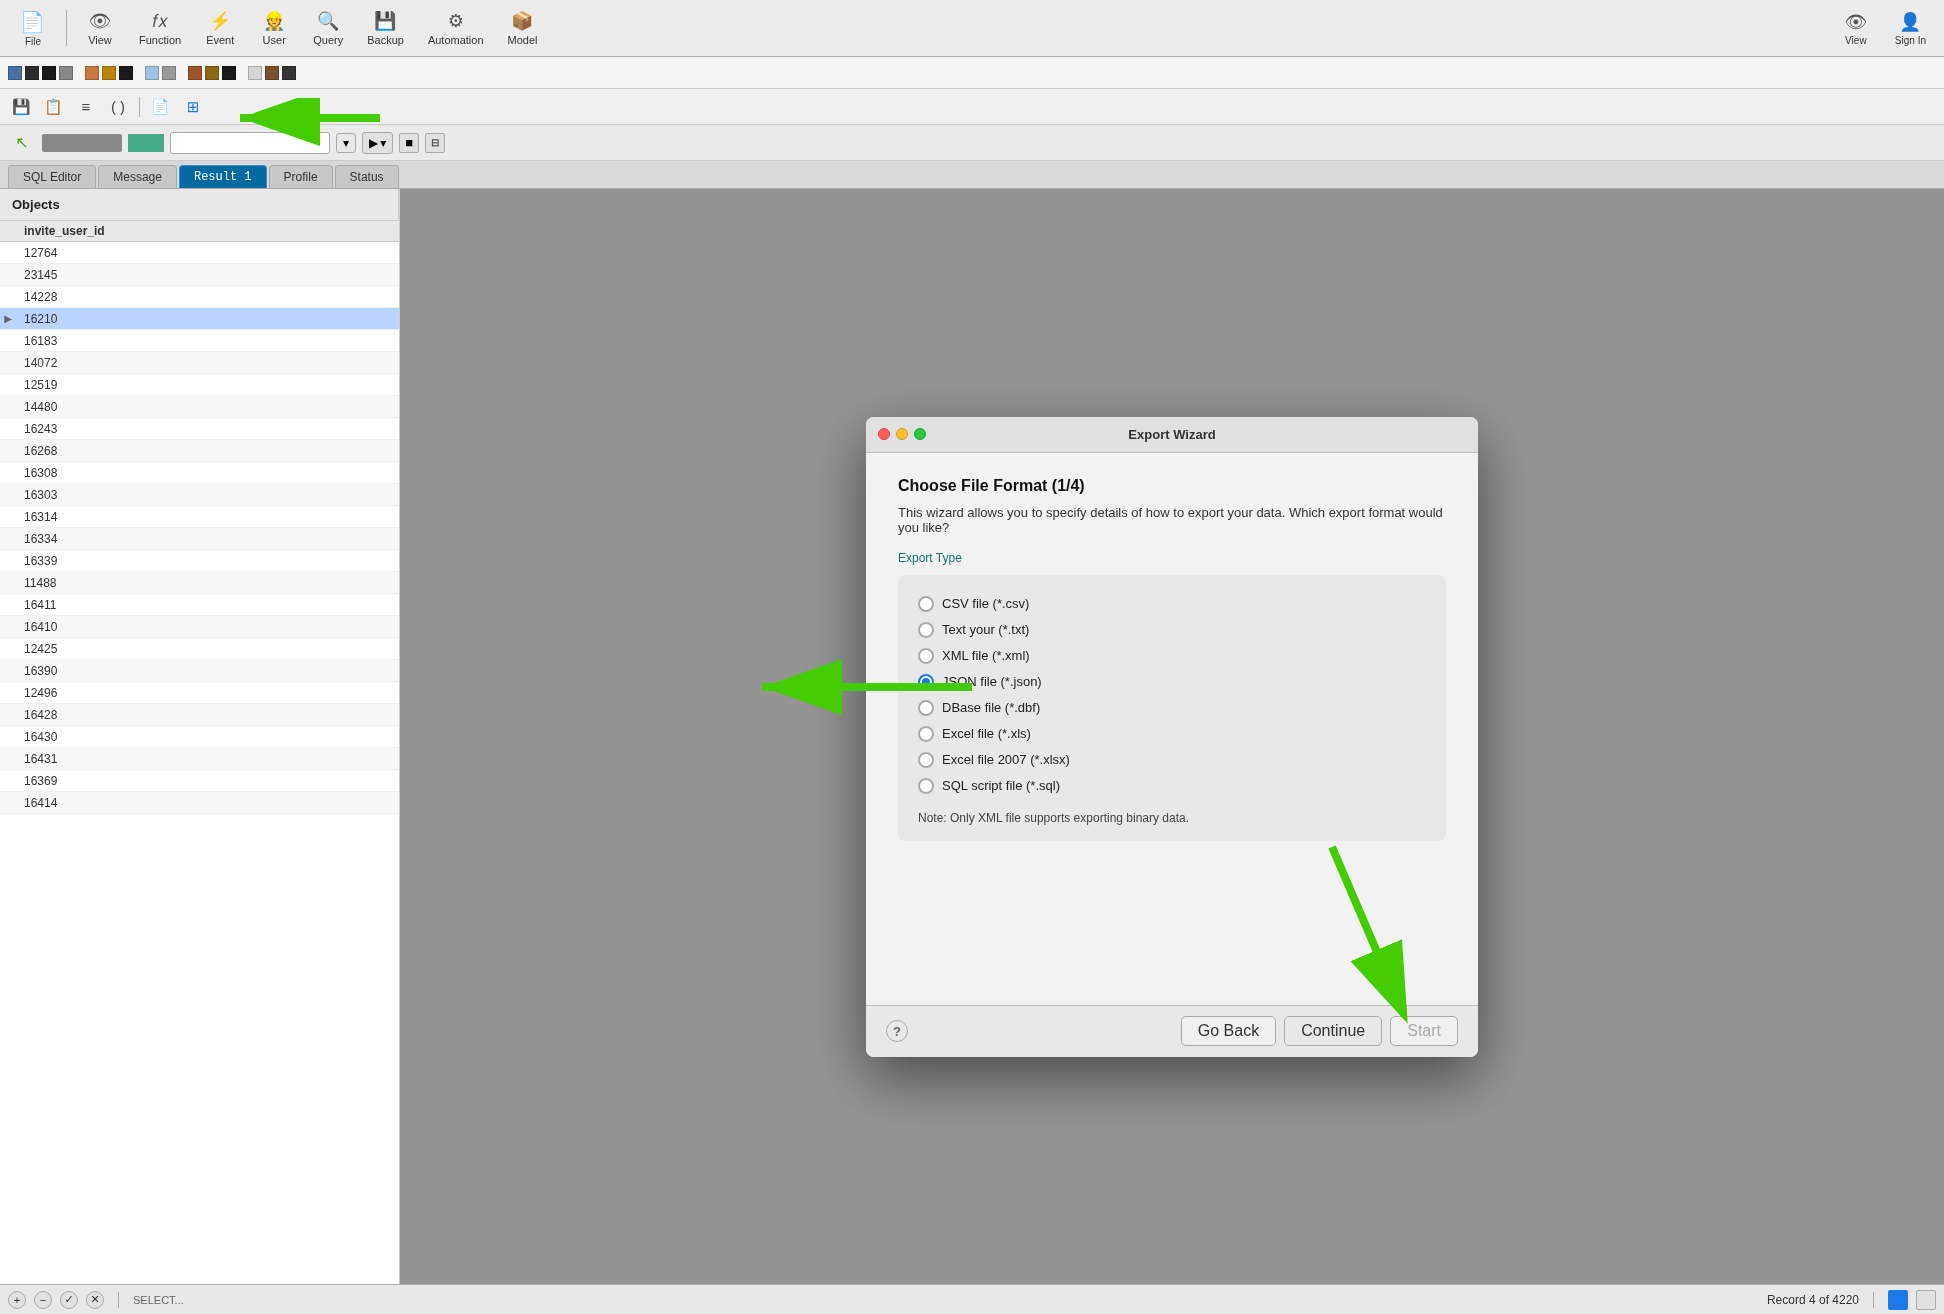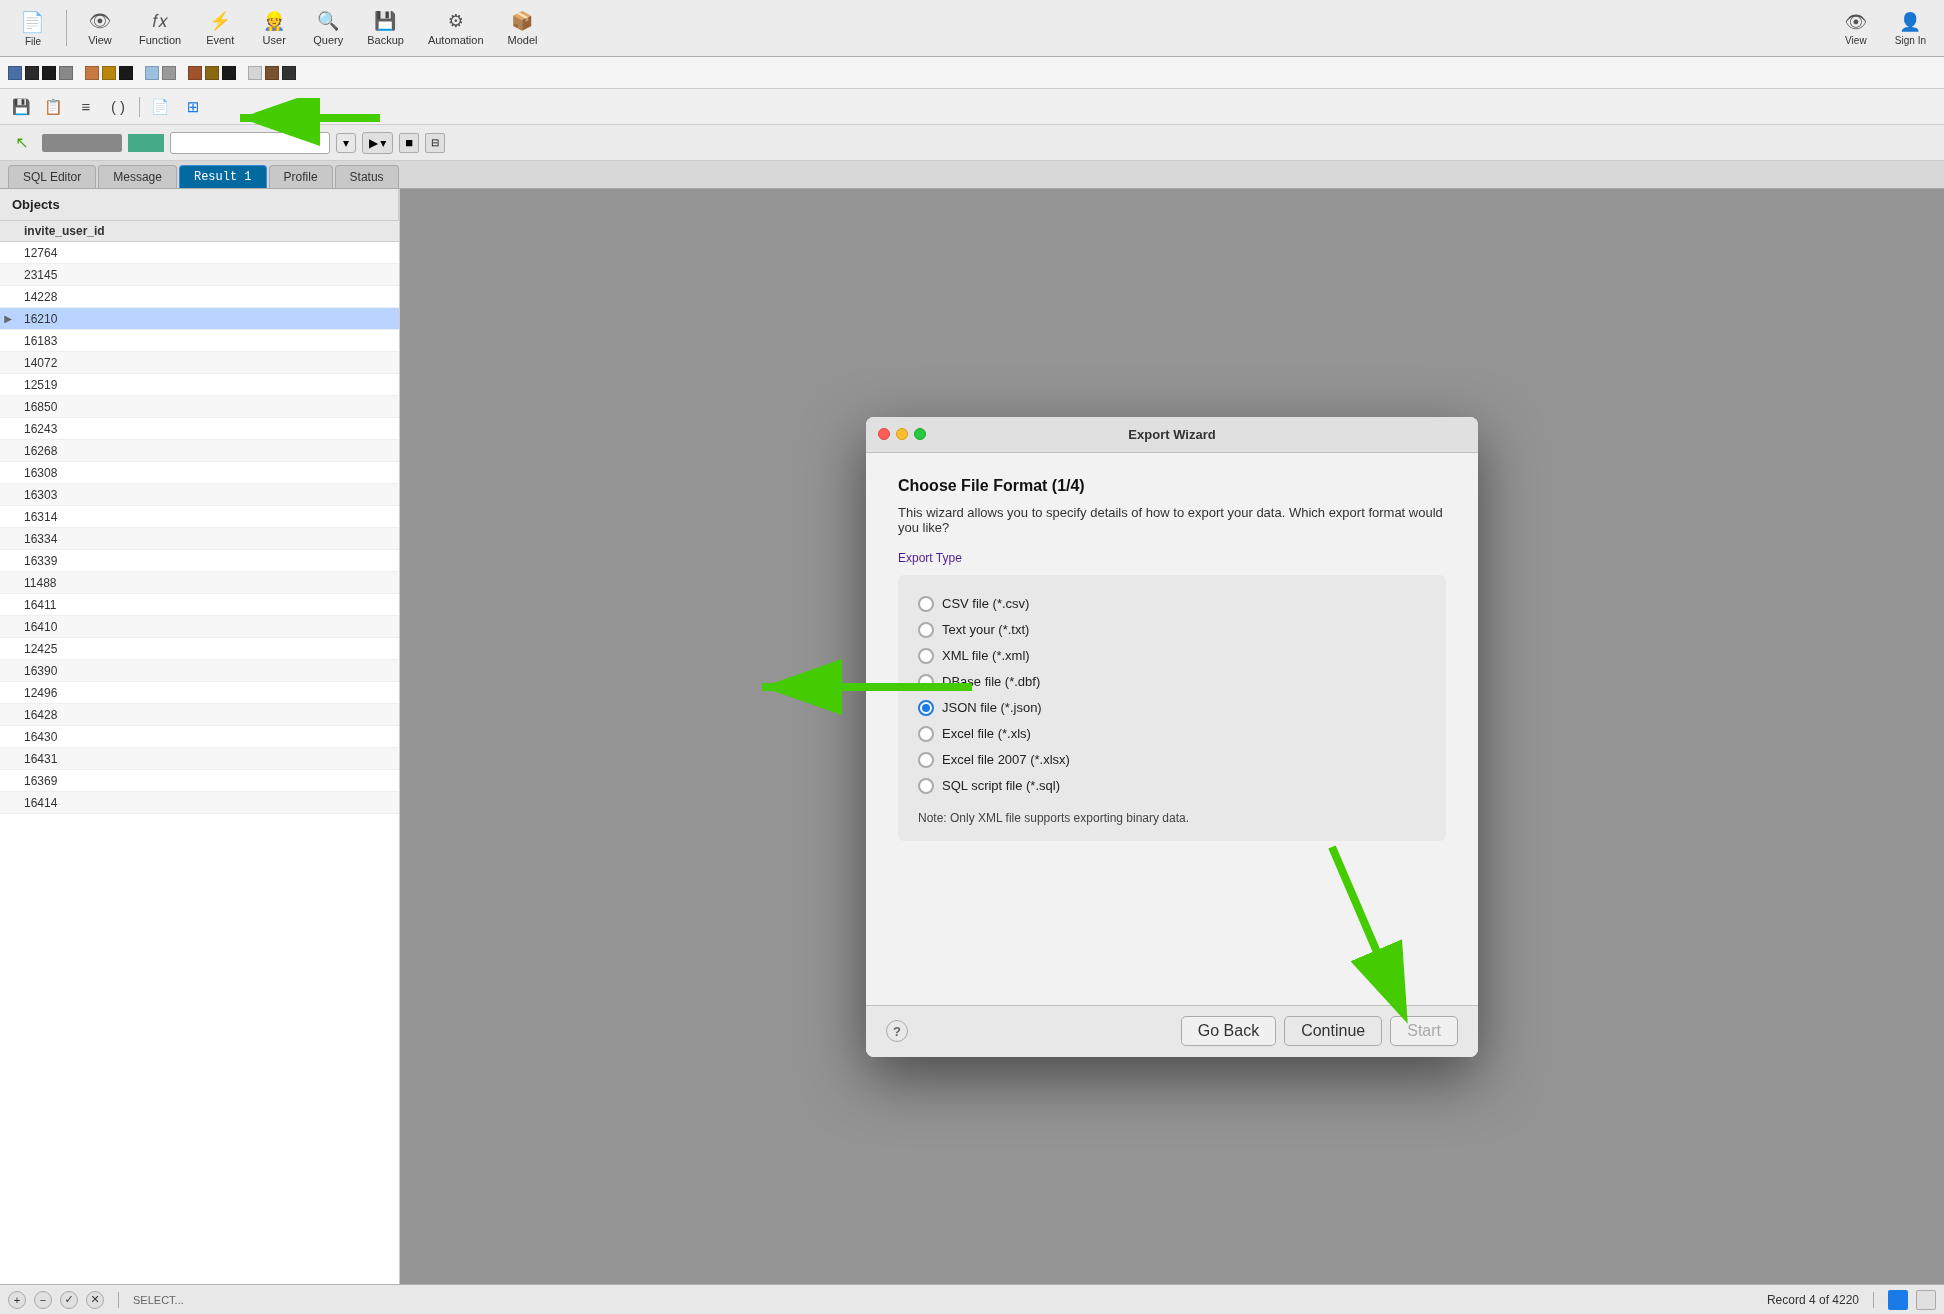--- a/index.html
+++ b/index.html
@@ -301,21 +301,21 @@
       margin-bottom: 10px;
       color: #111;
     }
     .dialog-desc {
       font-size: 13px;
       color: #333;
       margin-bottom: 16px;
     }
     .dialog-section-label {
       font-size: 12px;
-      color: #4c1d95;
+      color: #0f766e;
       margin-bottom: 10px;
     }
 
     .export-options-area {
       background: #e8e8e8;
       border-radius: 6px;
       padding: 16px 20px;
       margin-bottom: 16px;
     }
 
@@ -581,21 +581,21 @@
       <div class="table-row">
           <div class="row-indicator"></div>
           <div class="table-cell">14072</div>
         </div>
       <div class="table-row">
           <div class="row-indicator"></div>
           <div class="table-cell">12519</div>
         </div>
       <div class="table-row">
           <div class="row-indicator"></div>
-          <div class="table-cell">16850</div>
+          <div class="table-cell">14480</div>
         </div>
       <div class="table-row">
           <div class="row-indicator"></div>
           <div class="table-cell">16243</div>
         </div>
       <div class="table-row">
           <div class="row-indicator"></div>
           <div class="table-cell">16268</div>
         </div>
       <div class="table-row">
@@ -715,29 +715,29 @@
               <div class="radio-circle"></div>
               <span>Text your (*.txt)</span>
             </div>
 
             <div class="radio-option">
               <div class="radio-circle"></div>
               <span>XML file (*.xml)</span>
             </div>
 
             <div class="radio-option">
-              <div class="radio-circle"></div>
-              <span>DBase file (*.dbf)</span>
-            </div>
-
-            <div class="radio-option">
               <div class="radio-circle selected">
                 <div class="radio-dot"></div>
               </div>
               <span>JSON file (*.json)</span>
+            </div>
+
+            <div class="radio-option">
+              <div class="radio-circle"></div>
+              <span>DBase file (*.dbf)</span>
             </div>
 
             <div class="radio-option">
               <div class="radio-circle"></div>
               <span>Excel file (*.xls)</span>
             </div>
 
             <div class="radio-option">
               <div class="radio-circle"></div>
               <span>Excel file 2007 (*.xlsx)</span>

